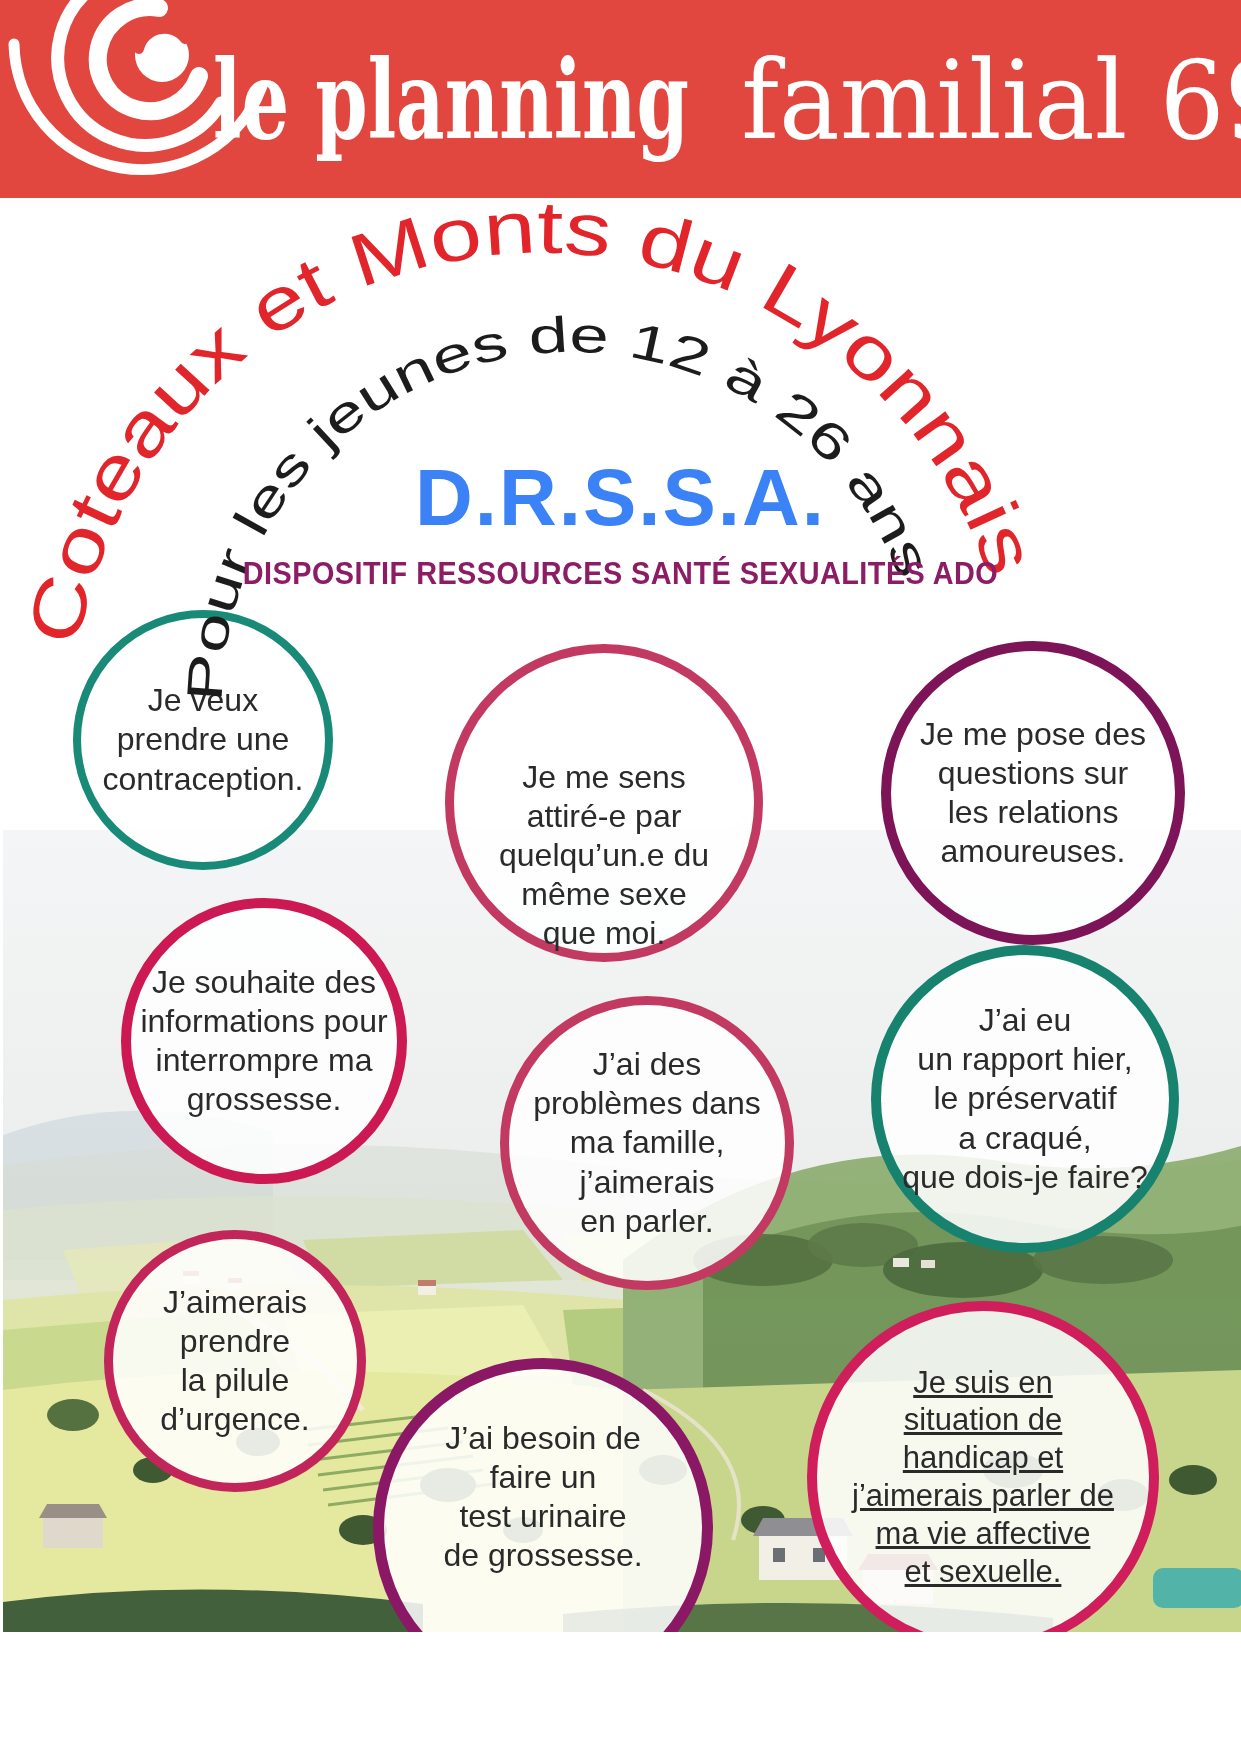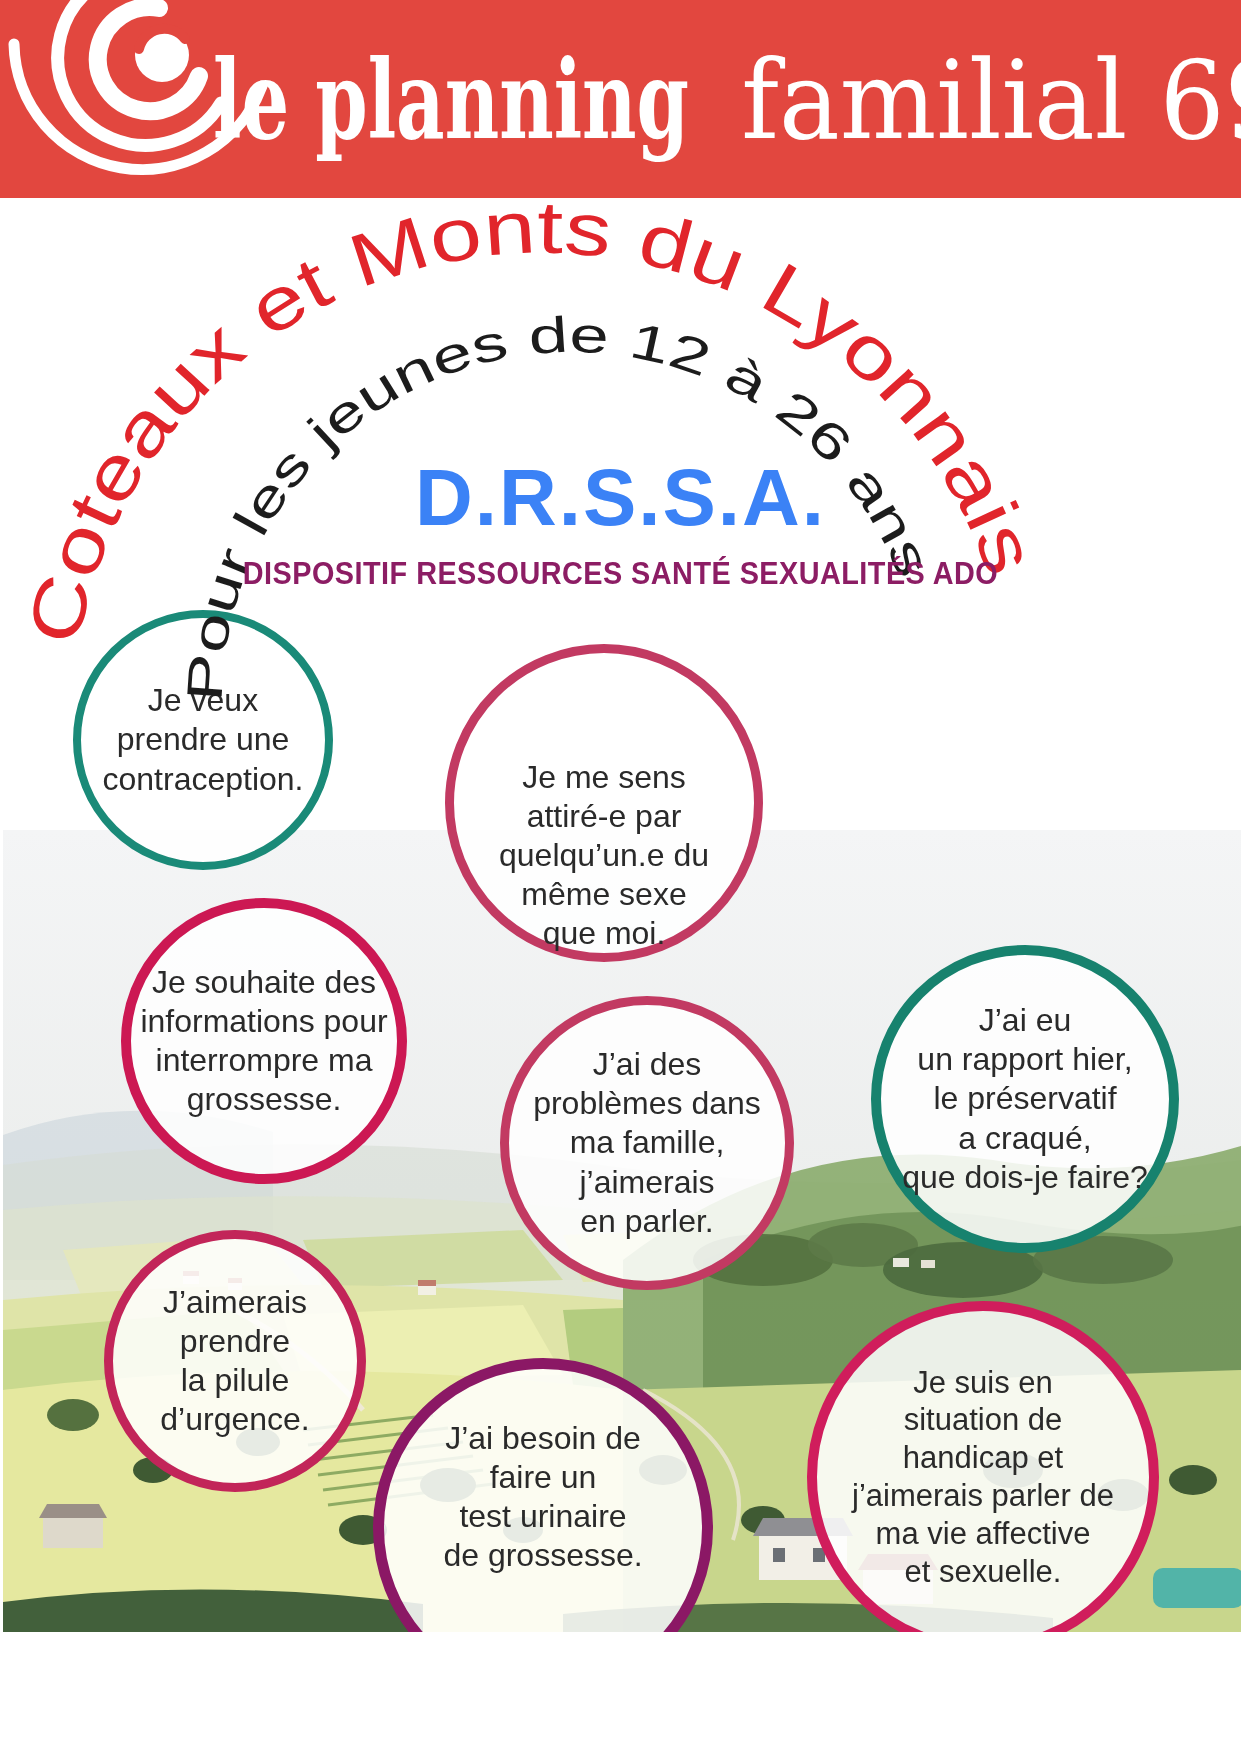--- a/index.html
+++ b/index.html
@@ -27,21 +27,21 @@
   .c1{left:70px;  top:610px;  width:260px;height:260px;border-width:8px; font-size:33px;}
   .c2{left:442px; top:644px;  width:318px;height:318px;border-width:9px;align-items:flex-end;}
   .c3{left:878px; top:641px;  width:304px;height:304px;border-width:10px;}
   .c4{left:118px; top:898px;  width:286px;height:286px;border-width:10px;}
   .c5{left:497px; top:996px;  width:294px;height:294px;border-width:9px;}
   .c6{left:868px; top:945px;  width:308px;height:308px;border-width:10px;}
   .c7{left:101px; top:1230px; width:262px;height:262px;border-width:9px;}
   .c8{left:370px; top:1358px; width:340px;height:340px;border-width:11px;}
   .c8 span{padding-bottom:62px;text-align:center;}
   .c9{left:804px; top:1301px; width:352px;height:352px;border-width:10px;}
-  .c9 span{font-size:31px;}
+  .c9 span{font-size:31px;text-decoration:underline;}
 </style>
 </head>
 <body>
 
 <div class="page">
 
   <div class="stage">
 
     <div class="photo">
       <svg width="1241" height="802" viewBox="0 0 1241 802">
@@ -135,20 +135,26 @@
       <span>Je veux
 prendre une
 contraception.</span>
     </div>
     <div class="bubble c2" style="border-color: rgb(194, 58, 98);">
       <span>Je me sens
 attiré-e par
 quelqu’un.e du
 même sexe
 que moi.</span>
+    </div>
+    <div class="bubble c3" style="border-color: rgb(125, 20, 87);">
+      <span>Je me pose des
+questions sur
+les relations
+amoureuses.</span>
     </div>
     <div class="bubble c4" style="border-color: rgb(204, 24, 83);">
       <span>Je souhaite des
 informations pour
 interrompre ma
 grossesse.</span>
     </div>
     <div class="bubble c6" style="border-color: rgb(23, 130, 110);">
       <span>J’ai eu
 un rapport hier,

